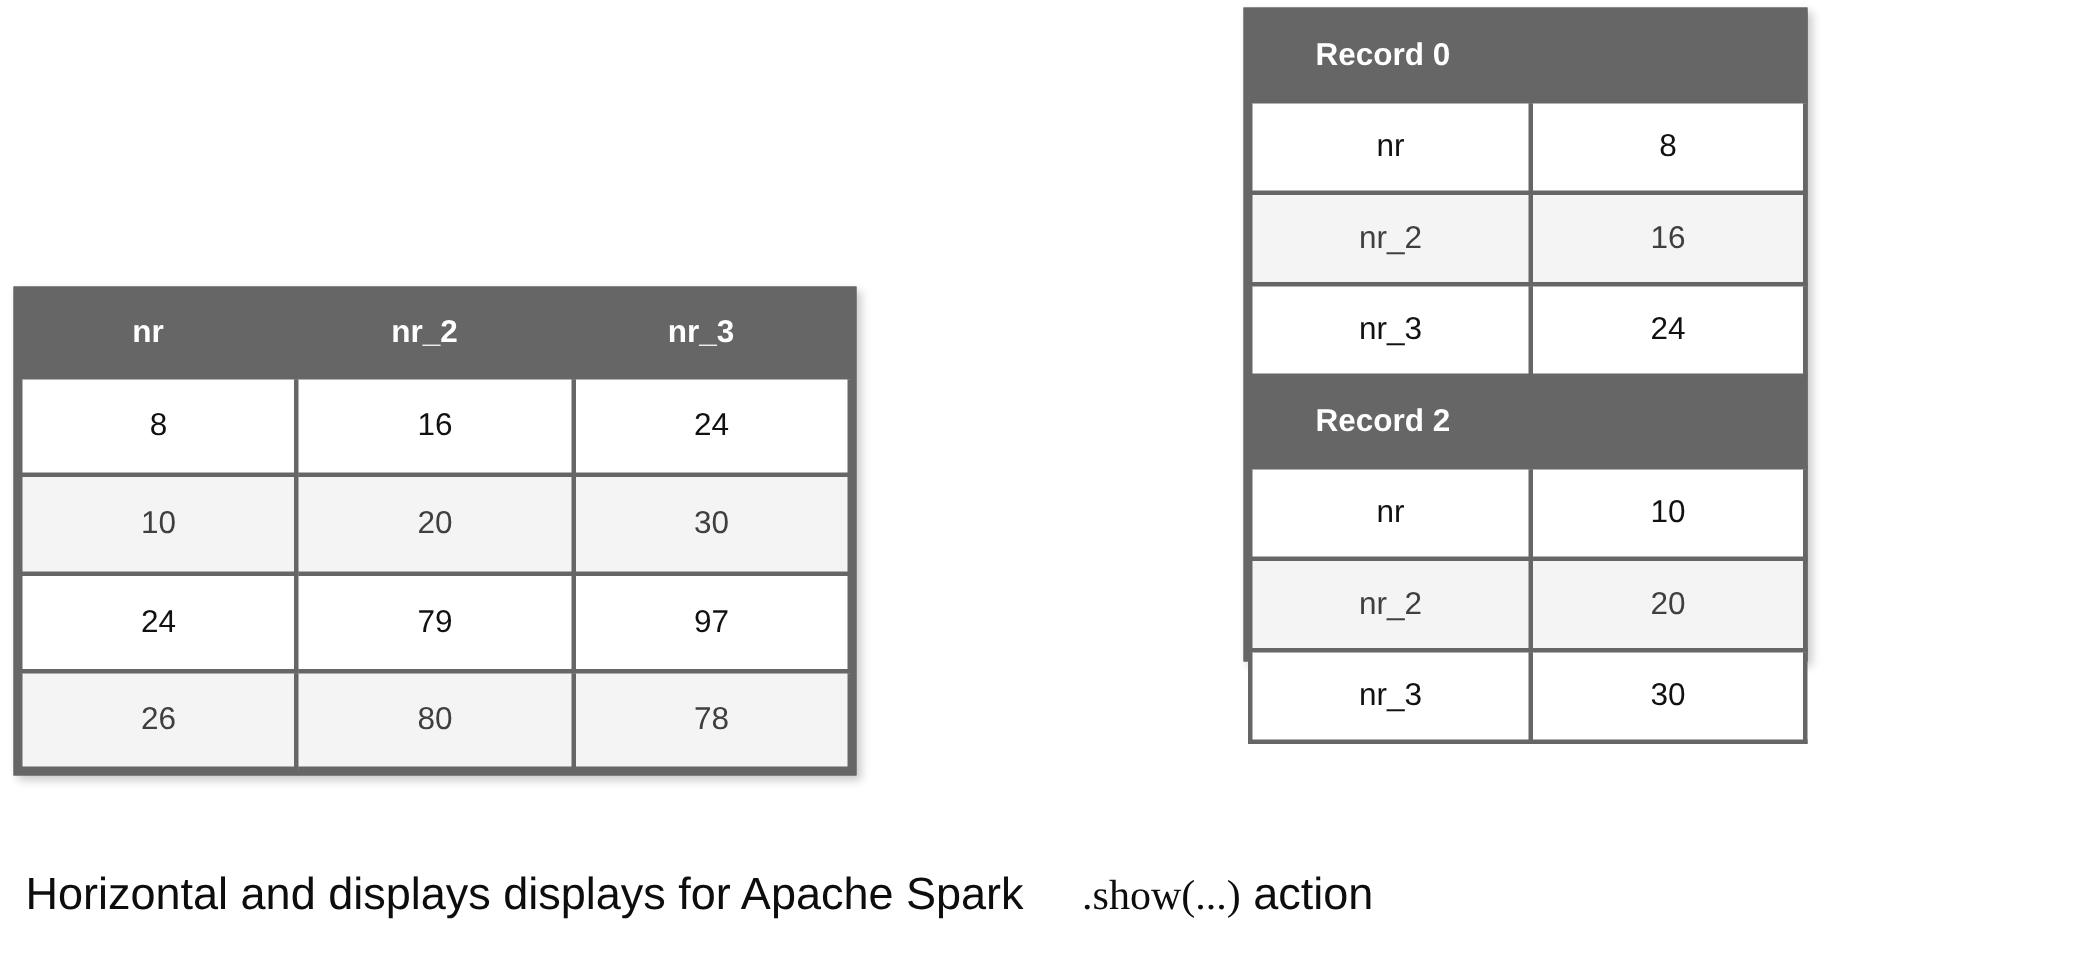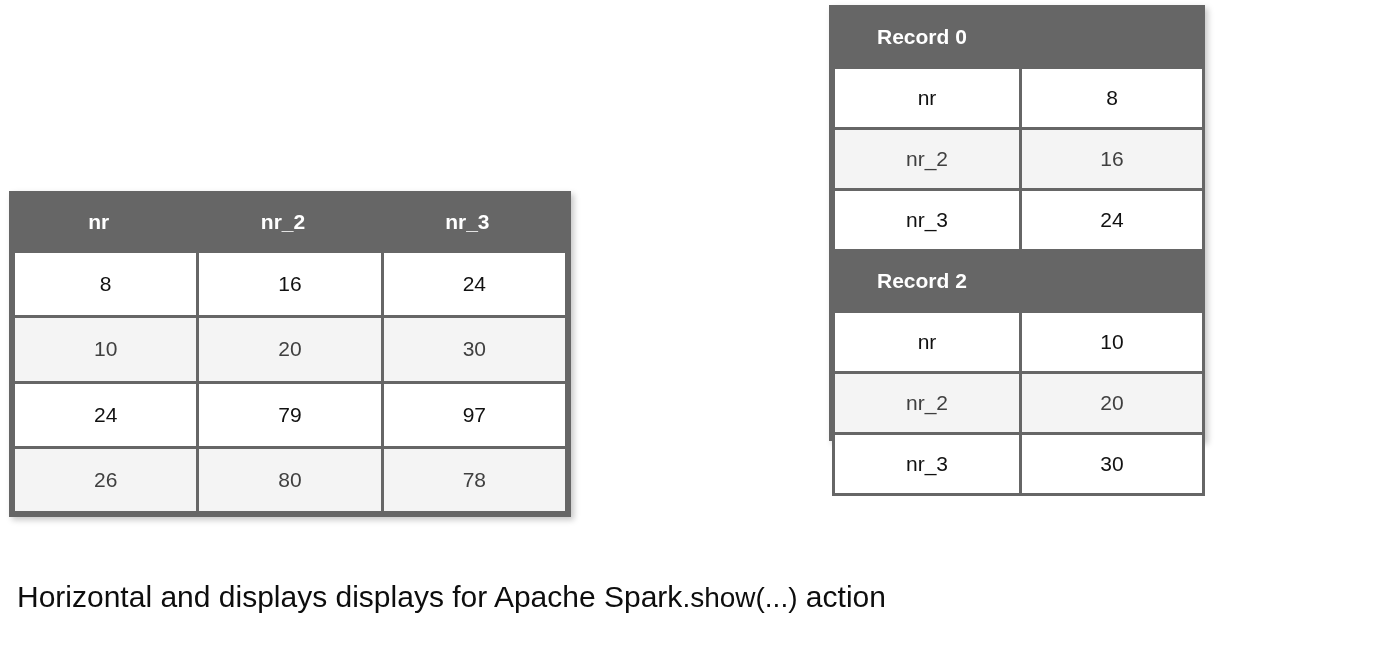--- a/index.html
+++ b/index.html
@@ -109,22 +109,23 @@
   #caption {
     position: absolute;
     left: 17px;
     top: 580px;
     font-size: 30px;
     color: #0d0d0d;
     white-space: nowrap;
     letter-spacing: 0px;
   }
   #caption .mono {
-    font-family: Liberation Sans, sans-serif;
+    font-family: Liberation Serif, serif;
     font-size: 28px;
+    margin-left: 39px;
   }
 </style>
 </head>
 <body>
 
 <div class="tbl" id="horizontal-table">
   <table>
     <thead>
       <tr>
         <th>nr</th>

